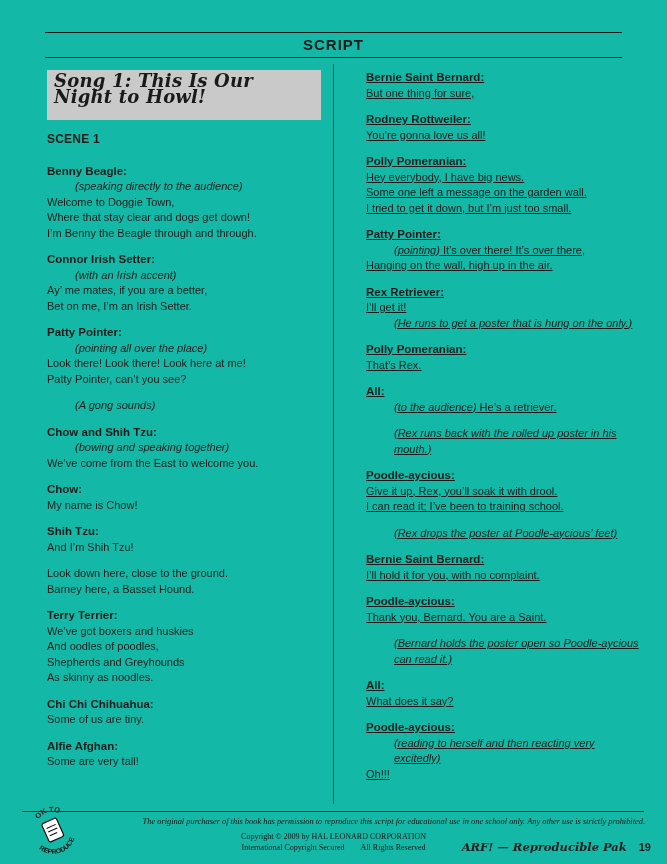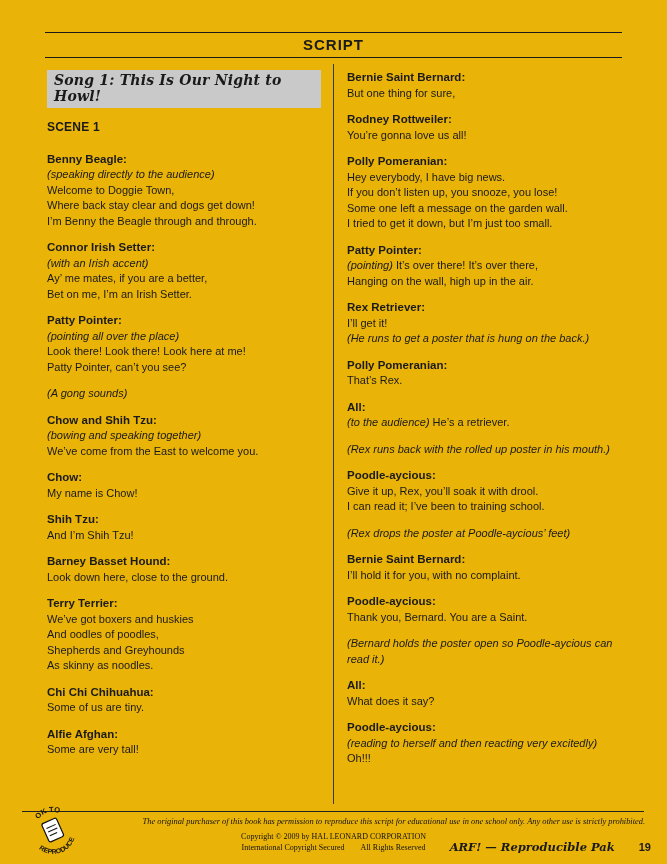--- a/index.html
+++ b/index.html
@@ -2,58 +2,58 @@
 <html><head>
 <meta charset="utf-8">
 <style>
   * { margin:0; padding:0; box-sizing:border-box; }
   html,body { background:#fff; }
   body {
     width:667px; height:864px;
     font-family:"Liberation Sans", sans-serif;
     color:#1a1a1a;
   }
-  .page { position:relative; width:667px; height:864px; background:#eab308; overflow:hidden; }
+  .page { position:relative; width:667px; height:864px; background:#14b8a6; overflow:hidden; }
 
   
   .header { position:absolute; left:45px; top:32px; width:577px; text-align:center; }
   .rule { border-top:1.3px solid #1a1a1a; height:0; }
   .header-title { font-size:15px; font-weight:bold; letter-spacing:1px; padding:3px 0 4px; }
 
   
   .col { position:absolute; top:70px; width:274px; font-size:11px; line-height:15.5px; }
   .col-left { left:47px; }
-  .col-right { left:347px; }
+  .col-right { left:366px;text-decoration:underline; }
   .divider { position:absolute; left:333px; top:64px; width:1px; height:740px; background:#3a3a3a; }
 
   .song-title {
     display:block; background:#c9c9c9;
     font-family:"DejaVu Serif", serif; font-weight:bold; font-style:italic;
-    font-size:14px; letter-spacing:0.2px;
-    padding:3px 7px 4px; margin-bottom:12px;
+    font-size:18px; letter-spacing:0.2px;
+    padding:3px 7px 16px; margin-bottom:12px;
   }
   .scene { font-weight:bold; font-size:12px; letter-spacing:0.2px; margin-bottom:16px; }
 
   .block { margin-bottom:11px; }
   .line.name { font-weight:bold; font-size:11.5px; }
-  .line.dir, .dir-inline { font-style:italic; }
+  .line.dir, .dir-inline { font-style:italic;margin-left:28px; }
 
   
   .footer-rule { position:absolute; left:22px; top:811px; width:622px; border-top:1px solid #222; }
   .stamp { position:absolute; left:26px; top:802px; transform:rotate(-16deg); }
   .permission {
     position:absolute; left:70px; top:817px; width:575px; text-align:right;
     font-family:Liberation Serif, serif; font-style:italic; font-size:8.4px;
     white-space:nowrap; color:#111;
   }
   .copyright { position:absolute; left:0; top:832px; width:100%; text-align:center;
     font-family:"Liberation Serif", serif; font-size:8px; color:#111; }
   .rights { position:absolute; left:0; top:843px; width:100%; text-align:center;
     font-family:Liberation Serif, serif; font-size:8px; color:#111; }
-  .brand-row { position:absolute; right:16px; top:840px; display:flex; align-items:baseline; gap:24px; }
+  .brand-row { position:absolute; right:16px; top:840px; display:flex; align-items:baseline; gap:12px; }
   .brand { font-family:"DejaVu Serif", serif; font-weight:bold; font-style:italic; font-size:11.5px; }
   .pagenum { font-weight:bold; font-size:11px; }
 </style>
 </head>
 <body>
 
 <div class="page">
 
   <div class="header">
     <div class="rule"></div>
@@ -62,21 +62,21 @@
   </div>
 
   <div class="col col-left">
     <div class="song-title">Song 1: This Is Our Night to Howl!</div>
     <div class="scene">SCENE 1</div>
     <div>
         <div class="block">
           <div class="line name">Benny Beagle:</div>
           <div class="line dir">(speaking directly to the audience)</div>
           <div class="line text">Welcome to Doggie Town,</div>
-          <div class="line text">Where back stay clear and dogs get down!</div>
+          <div class="line text">Where that stay clear and dogs get down!</div>
           <div class="line text">I’m Benny the Beagle through and through.</div>
         </div>
         <div class="block">
           <div class="line name">Connor Irish Setter:</div>
           <div class="line dir">(with an Irish accent)</div>
           <div class="line text">Ay’ me mates, if you are a better,</div>
           <div class="line text">Bet on me, I’m an Irish Setter.</div>
         </div>
         <div class="block">
           <div class="line name">Patty Pointer:</div>
@@ -94,22 +94,22 @@
         </div>
         <div class="block">
           <div class="line name">Chow:</div>
           <div class="line text">My name is Chow!</div>
         </div>
         <div class="block">
           <div class="line name">Shih Tzu:</div>
           <div class="line text">And I’m Shih Tzu!</div>
         </div>
         <div class="block">
-          <div class="line name">Barney Basset Hound:</div>
           <div class="line text">Look down here, close to the ground.</div>
+          <div class="line text">Barney here, a Basset Hound.</div>
         </div>
         <div class="block">
           <div class="line name">Terry Terrier:</div>
           <div class="line text">We’ve got boxers and huskies</div>
           <div class="line text">And oodles of poodles,</div>
           <div class="line text">Shepherds and Greyhounds</div>
           <div class="line text">As skinny as noodles.</div>
         </div>
         <div class="block">
           <div class="line name">Chi Chi Chihuahua:</div>
@@ -130,33 +130,32 @@
           <div class="line name">Bernie Saint Bernard:</div>
           <div class="line text">But one thing for sure,</div>
         </div>
         <div class="block">
           <div class="line name">Rodney Rottweiler:</div>
           <div class="line text">You’re gonna love us all!</div>
         </div>
         <div class="block">
           <div class="line name">Polly Pomeranian:</div>
           <div class="line text">Hey everybody, I have big news.</div>
-          <div class="line text">If you don’t listen up, you snooze, you lose!</div>
           <div class="line text">Some one left a message on the garden wall.</div>
           <div class="line text">I tried to get it down, but I’m just too small.</div>
         </div>
         <div class="block">
           <div class="line name">Patty Pointer:</div>
           <div class="line mixed"><span class="dir-inline">(pointing)</span> It’s over there! It’s over there,</div>
           <div class="line text">Hanging on the wall, high up in the air.</div>
         </div>
         <div class="block">
           <div class="line name">Rex Retriever:</div>
           <div class="line text">I’ll get it!</div>
-          <div class="line dir">(He runs to get a poster that is hung on the back.)</div>
+          <div class="line dir">(He runs to get a poster that is hung on the only.)</div>
         </div>
         <div class="block">
           <div class="line name">Polly Pomeranian:</div>
           <div class="line text">That’s Rex.</div>
         </div>
         <div class="block">
           <div class="line name">All:</div>
           <div class="line mixed"><span class="dir-inline">(to the audience)</span> He’s a retriever.</div>
         </div>
         <div class="block">

